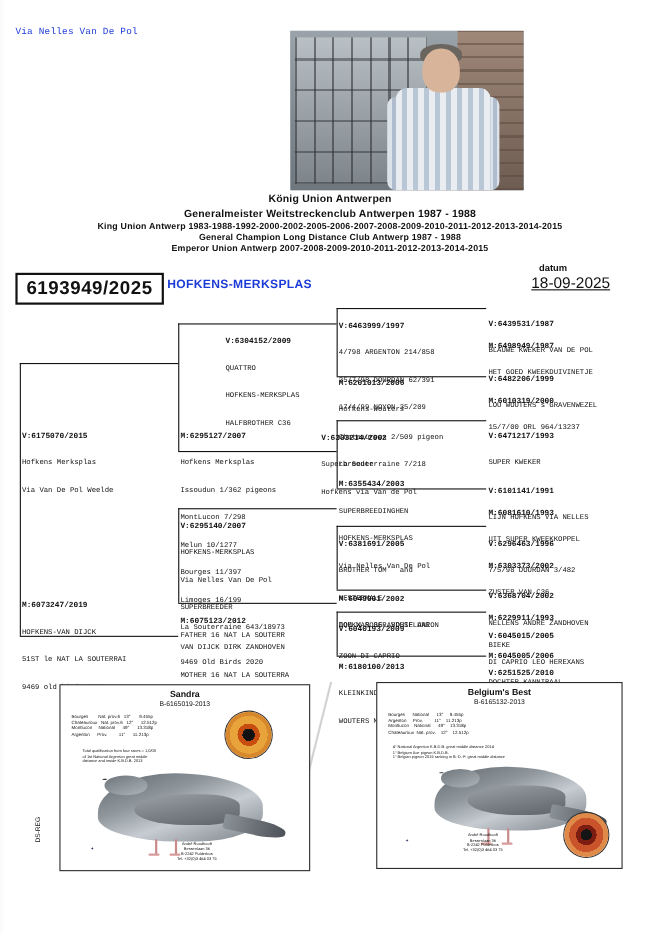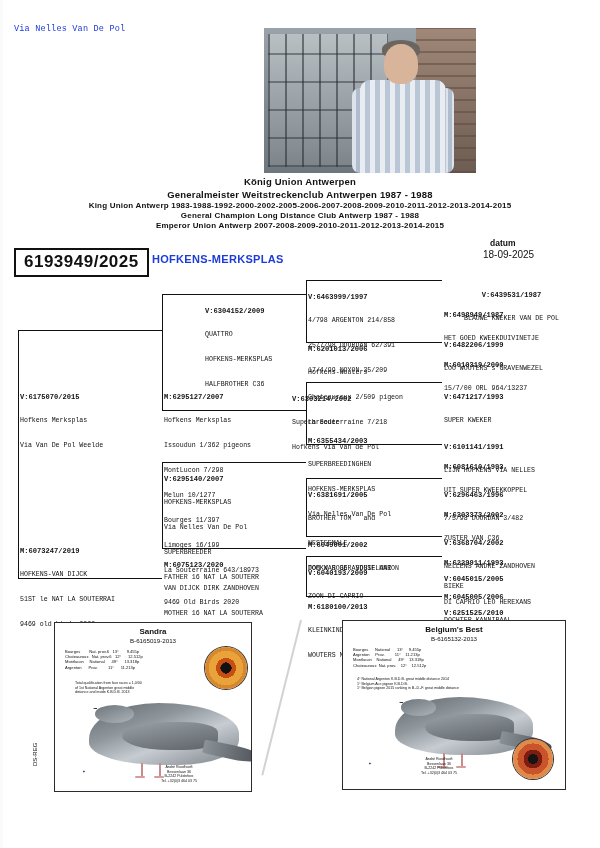--- a/index.html
+++ b/index.html
@@ -110,21 +110,22 @@
     letter-spacing:0.3px;
   }
   .datum-label {
     position:absolute; left:490px; top:-10px;
     font-family:"Liberation Sans", sans-serif;
     font-size:8.5px; font-weight:bold;
   }
   .datum-val {
     position:absolute; left:483px; top:1px;
     font-family:"Liberation Sans", sans-serif;
-    font-size:10px;
+    font-size:14px;
+    text-decoration:underline;
   }
   .sub-strain {
     position:absolute; left:14px; top:24px;
     font-size:8.5px; color:#1d3bd6; letter-spacing:0.2px;
     font-family:"Liberation Mono", monospace;
   }
 
   
   .ped {
     position:absolute; left:0; top:272px; width:600px; height:348px;
@@ -333,21 +334,21 @@
     </div>
     <div class="node" style="left:164px; top:186px;">
       <span class="ring line">V:6295140/2007</span>
       <span class="line">HOFKENS-MERKSPLAS</span>
       <span class="line">Via Nelles Van De Pol</span>
       <span class="line">SUPERBREEDER</span>
       <span class="line">FATHER 16 NAT LA SOUTERR</span>
       <span class="line">9469 Old Birds 2020</span>
     </div>
     <div class="node" style="left:164px; top:272px;">
-      <span class="ring line">M:6075123/2020</span>
+      <span class="ring line">M:6075123/2012</span>
       <span class="line">VAN DIJCK DIRK ZANDHOVEN</span>
       <span class="line">MOTHER 16 NAT LA SOUTERRA</span>
       <span class="line">9469 OLD BIRDS 2020</span>
     </div>
 
     <div class="node" style="left:308px; top:4px;">
       <span class="ring line">V:6463999/1997</span>
       <span class="line">4/798 ARGENTON 214/858</span>
       <span class="line">25/7/98 DOURDAN 62/391</span>
       <span class="line">17/4/99 NOYON 35/209</span>
@@ -382,21 +383,21 @@
     <div class="node" style="left:308px; top:280px;">
       <span class="ring line">V:6040193/2009</span>
       <span class="line">ZOON DI CAPRIO</span>
     </div>
     <div class="node" style="left:308px; top:314px;">
       <span class="ring line">M:6180100/2013</span>
       <span class="line">KLEINKIND LEEUW</span>
       <span class="line">WOUTERS MARCEL MALLE</span>
     </div>
 
-    <div class="node" style="left:464px; top:2px;text-align:center;">
+    <div class="node" style="left:444px; top:2px;">
       <span class="ring line">V:6439531/1987</span>
       <span class="line">BLAUWE KWEKER VAN DE POL</span>
     </div>
     <div class="node" style="left:444px; top:22px;">
       <span class="ring line">M:6498949/1987</span>
       <span class="line">HET GOED KWEEKDUIVINETJE</span>
     </div>
     <div class="node" style="left:444px; top:52px;">
       <span class="ring line">V:6482206/1999</span>
       <span class="line">LOU WOUTERS s'GRAVENWEZEL</span>
@@ -447,21 +448,21 @@
     </div>
     <div class="node" style="left:444px; top:338px;">
       <span class="ring line">X:6157102/2012</span>
       <span class="line">Daughter Leeuw</span>
     </div>
 
   </div>
 
   <div class="dia"></div>
 
-  <div class="card" style="left:54px; top:622px; width:198px; height:170px;padding-left:25px;">
+  <div class="card" style="left:54px; top:622px; width:228px; height:170px;padding-left:25px;">
     <div class="card-title">Sandra</div>
     <div class="card-ring">B-6165019-2013</div>
     <div class="card-table" style="left:10px; top:26px;">Bourges        Nat. prov.6   13°       9.455p
 Chateauroux   Nat. prov.6   12°      12.512p
 Montlucon     National      49°      13.318p
 Argenton      Prov.         11°      11.213p</div>
     <div class="card-note" style="left:20px; top:58px;">Total qualification from four races = 1,0/00
 of 1st National Argenton great middle
 distance and inside K.B.D.B. 2013</div>
     <div class="eye" style="left:150px; top:24px; width:42px; height:42px;"></div>

